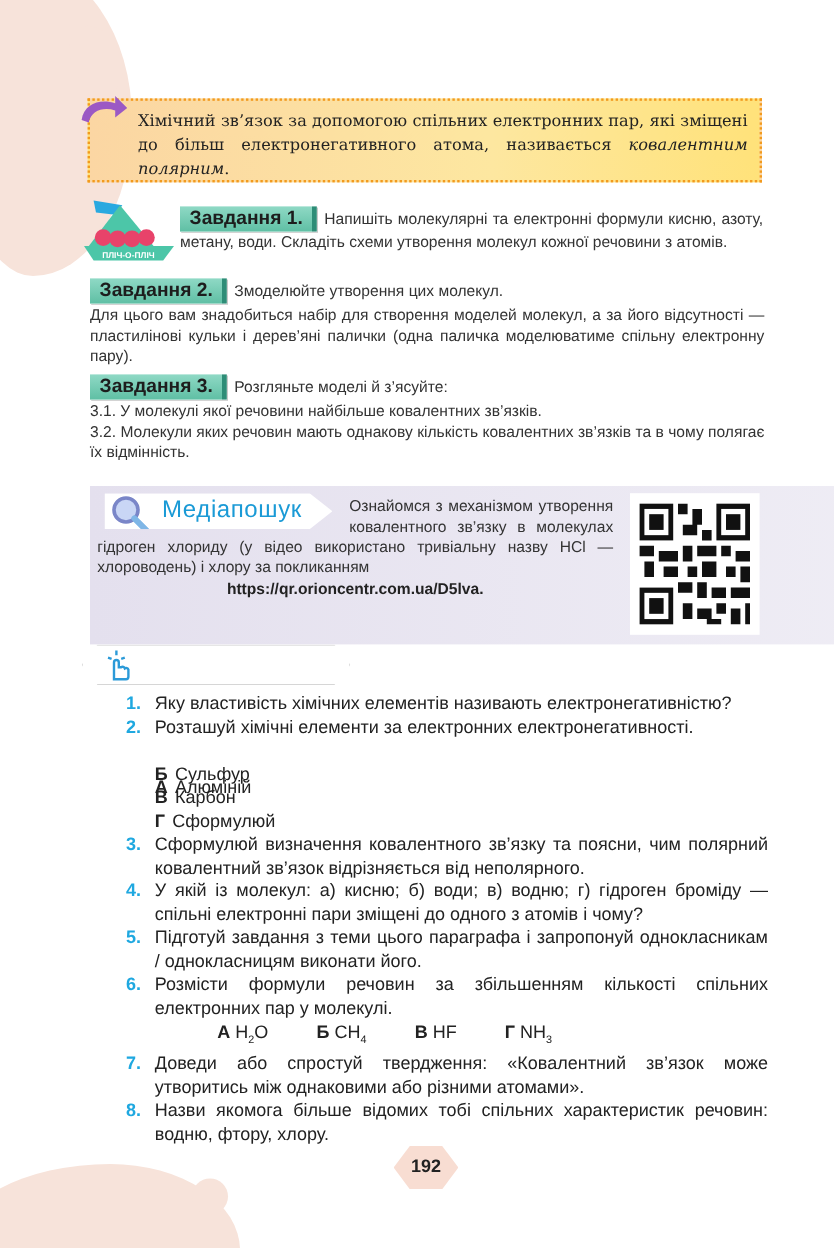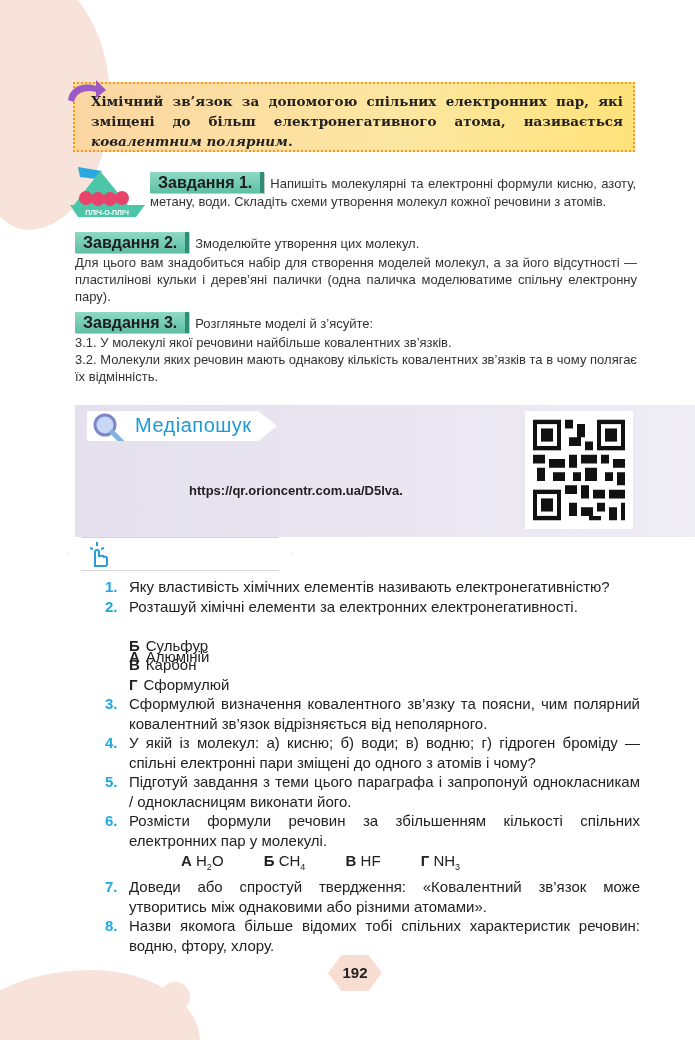--- a/index.html
+++ b/index.html
@@ -2,21 +2,21 @@
 <html><head>
   <meta charset="utf-8">
   <style>
     html,body{margin:0;padding:0;}
     body{width:695px;height:1040px;position:relative;background:#ffffff;overflow:hidden;font-family:"Liberation Sans",sans-serif;color:#222;}
     .blob-top{position:absolute;left:-40px;top:-30px;width:150px;height:260px;background:#f7e3da;border-radius:40% 60% 55% 45%/40% 50% 50% 60%;}
     .blob-top2{position:absolute;left:60px;top:20px;width:40px;height:60px;background:#f7e3da;border-radius:50%;transform:rotate(-25deg);}
     .blob-bot{position:absolute;left:-40px;top:970px;width:240px;height:120px;background:#f7e3da;border-radius:55% 45% 0 0/60% 60% 0 0;}
     .blob-bot2{position:absolute;left:160px;top:982px;width:30px;height:30px;background:#f7e3da;border-radius:50%;}
 
-    .def-box{position:absolute;left:73px;top:82px;width:562px;height:70px;background:linear-gradient(90deg,#fbd6a3,#fde7a0 60%,#ffe27a);border:2px dotted #f29a1e;box-sizing:border-box;padding:7px 10px 0 16px;font-family:"DejaVu Serif","Liberation Serif",serif;font-weight:bold;font-size:13.5px;line-height:20px;text-align:justify;color:#222;}
+    .def-box{position:absolute;left:73px;top:82px;width:562px;height:70px;background:linear-gradient(90deg,#fbd6a3,#fde7a0 60%,#ffe27a);border:2px dotted #f29a1e;box-sizing:border-box;padding:7px 10px 0 40px;font-family:"DejaVu Serif","Liberation Serif",serif;font-weight:normal;font-size:13.5px;line-height:20px;text-align:justify;color:#222;}
     .def-box i{font-style:italic;}
     .arrow{position:absolute;left:66px;top:80px;width:40px;height:24px;}
 
     .logo{position:absolute;left:70px;top:165px;width:75px;height:55px;}
     .tag{display:inline-block;background:linear-gradient(#8fd9c5,#5fbfa4);color:#1d1d1d;font-weight:bold;font-size:16px;padding:2px 8px 2px 8px;border-right:4px solid #2e8d77;box-shadow:1px 1px 0 #c8c8c8;margin-right:6px;}
     .p{position:absolute;font-size:13px;line-height:17px;color:#333;text-align:justify;}
 
     .media{position:absolute;left:75px;top:393px;width:670px;height:132px;background:linear-gradient(90deg,#e4e0ee,#efedf5);margin-top:12px;}
     .media-tab{position:absolute;left:12px;top:6px;width:190px;height:30px;background:#fff;clip-path:polygon(0 0,90% 0,100% 50%,90% 100%,0 100%);}
     .media-tab span{position:absolute;left:48px;top:3px;font-size:20px;color:#1a9ad6;letter-spacing:0.5px;}
@@ -78,20 +78,23 @@
 <div class="p" style="left:75px;top:351px;width:562px;">3.2. Молекули яких речовин мають однакову кількість ковалентних зв’язків та в чому полягає їх відмінність.</div>
 
 <div class="media">
   <div class="media-tab">
     <svg style="position:absolute;left:4px;top:1px;" width="34" height="32" viewBox="0 0 34 32">
       <circle cx="14" cy="13" r="10" fill="#c9d6f5" stroke="#7a86c8" stroke-width="3"></circle>
       <line x1="21" y1="20" x2="31" y2="30" stroke="#7fb6e6" stroke-width="5" stroke-linecap="round"></line>
     </svg>
     <span>Медіапошук</span>
   </div>
+  <div class="p" style="left:6px;top:8px;width:430px;">
+    <span style="float:left;width:210px;height:32px;"></span><span>Ознайомся з механізмом утворення ковалентного зв’язку в молекулах гідроген хлориду (у відео використано тривіальну назву HCl — хлороводень) і хлору за покликанням</span>
+  </div>
   <div class="p" style="left:6px;top:77px;width:430px;font-weight:bold;color:#222;text-align:center;">https://qr.orioncentr.com.ua/D5lva.</div>
   <div class="qr">
     <svg width="108" height="118" viewBox="0 0 27 27" preserveAspectRatio="none">
       <rect x="2" y="2" width="7" height="7" fill="#111"></rect>
         <rect x="3" y="3" width="5" height="5" fill="#fff"></rect>
         <rect x="4" y="4" width="3" height="3" fill="#111"></rect>
       <rect x="18" y="2" width="7" height="7" fill="#111"></rect>
         <rect x="19" y="3" width="5" height="5" fill="#fff"></rect>
         <rect x="20" y="4" width="3" height="3" fill="#111"></rect>
       <rect x="2" y="18" width="7" height="7" fill="#111"></rect>

